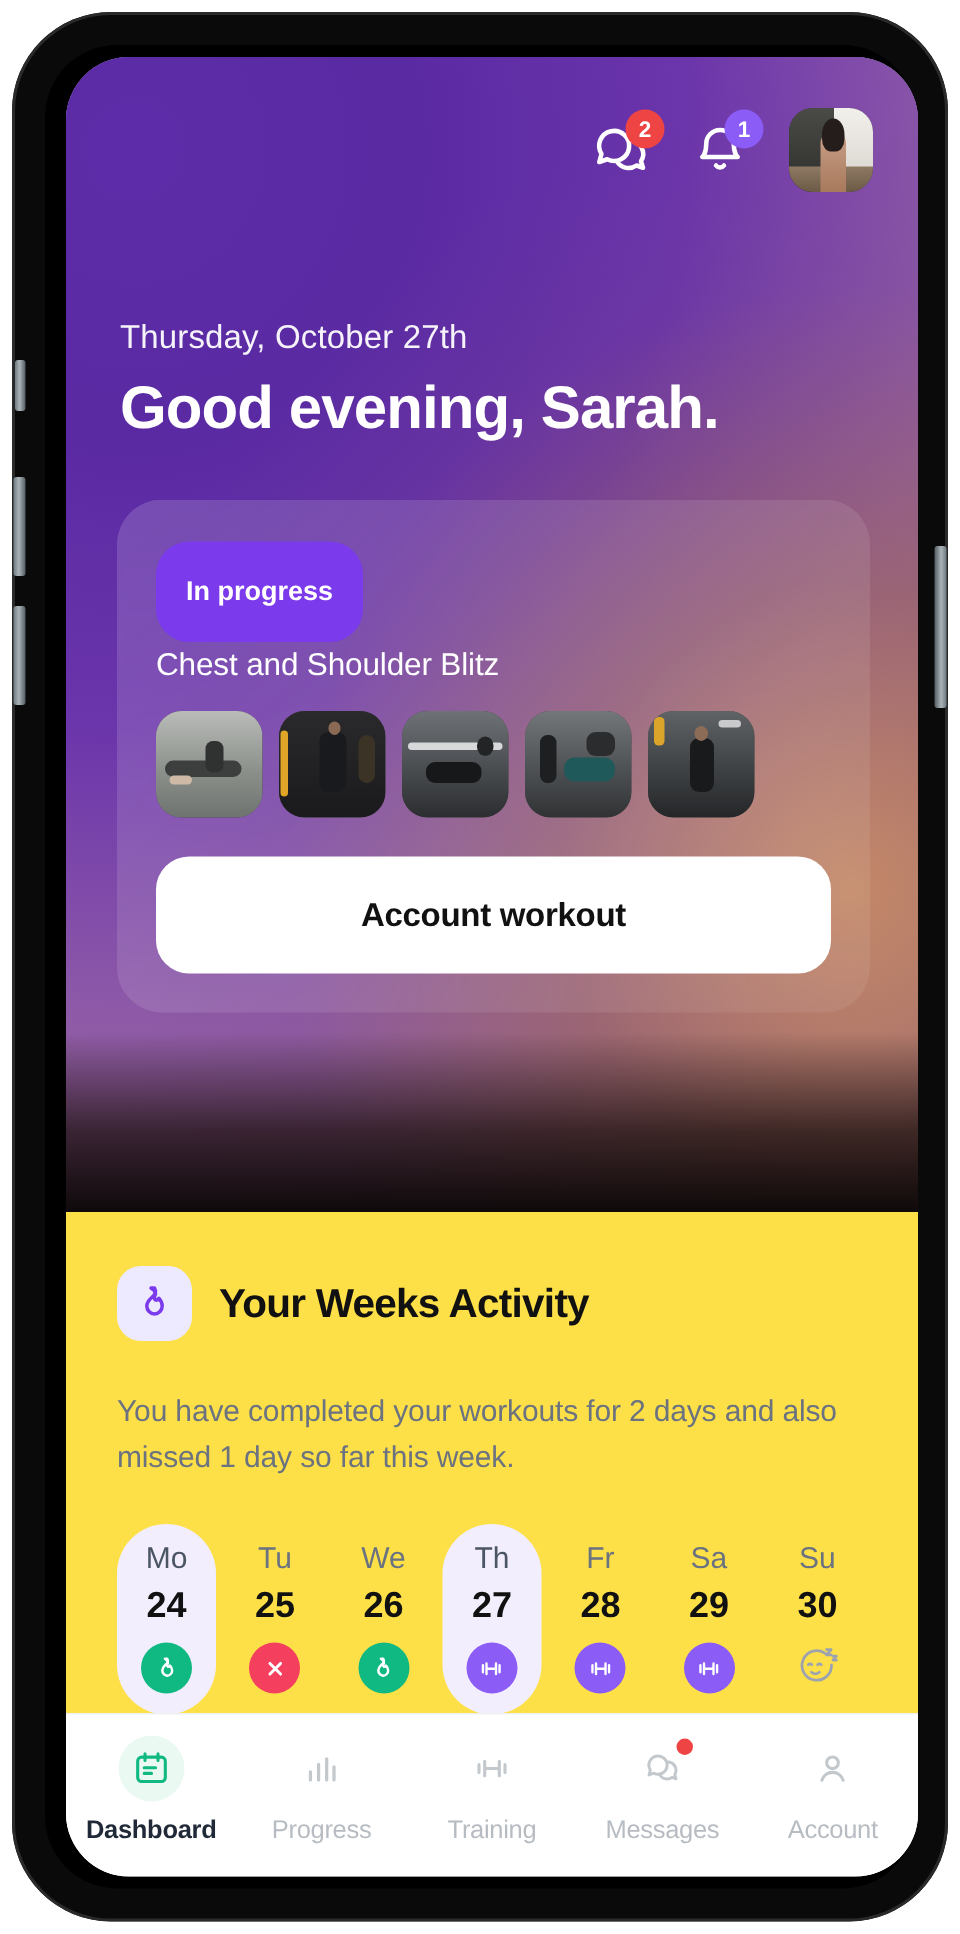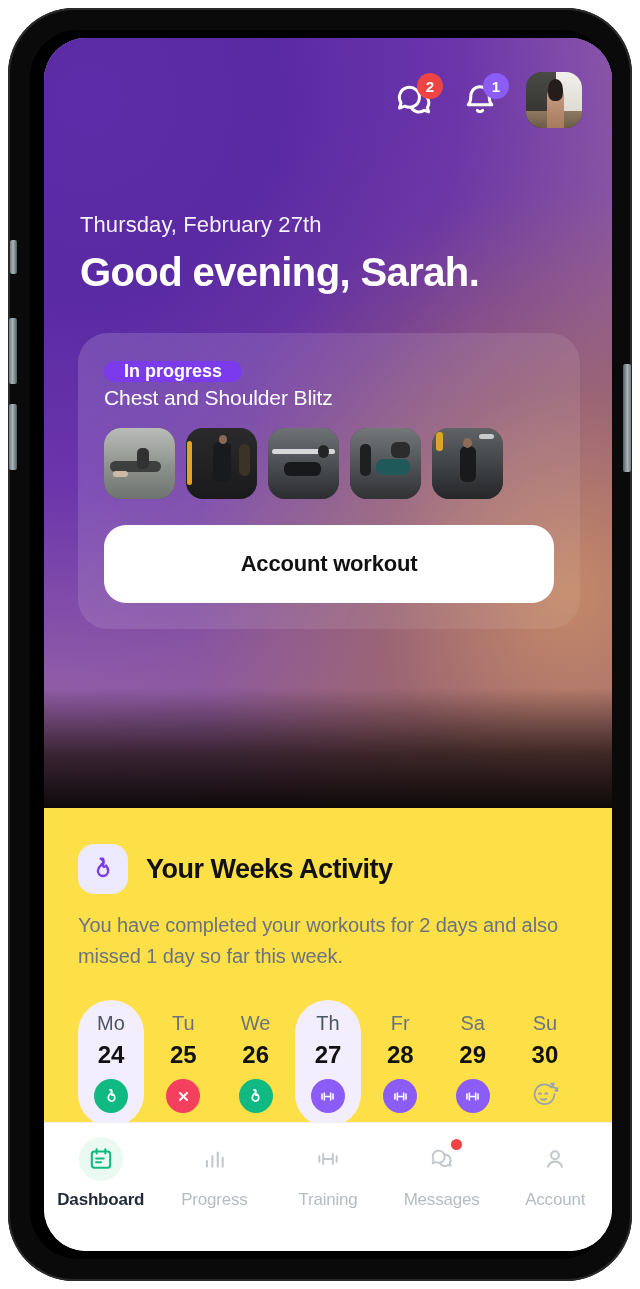--- a/index.html
+++ b/index.html
@@ -105,21 +105,21 @@
   
   .wcard {
     margin: 38px 32px 0 34px;
     border-radius: 30px;
     padding: 28px 26px 26px 26px;
     background: linear-gradient(135deg, rgba(255,255,255,0.16) 0%, rgba(255,255,255,0.11) 45%, rgba(255,255,255,0.07) 100%);
     backdrop-filter: blur(2px);
   }
   .chip {
     display:inline-block; background:#7c3aed; color:#fff;
-    font-size: 18px; font-weight: 700; padding: 0 20px; border-radius: 22px;
+    font-size: 18px; font-weight: 700; padding: 23px 20px; border-radius: 22px;
     cursor:pointer;
   }
   .dur { color:#fff; font-size: 42px; font-weight: 700; margin-top: 24px; letter-spacing:-0.8px; }
   .wname { color:#fff; font-size: 21px; margin-top: 4px; letter-spacing:-0.1px; }
 
   .thumbs { display:flex; gap: 11px; margin-top: 18px; }
   .thumb {
     width: 71px; height: 71px; border-radius: 17px; overflow:hidden;
     flex:none; position:relative; background:#4a4a4a; cursor:pointer;
   }
@@ -135,21 +135,21 @@
 
   
   .panel { background:#fde047; padding: 36px 34px 0 34px; }
   .sect-head { display:flex; align-items:center; gap: 18px; }
   .flame-box {
     width: 50px; height: 50px; border-radius: 16px; background:#ede9fe;
     display:flex; align-items:center; justify-content:center; flex:none;
   }
   .sect-title { font-size: 27px; font-weight: 700; color:#111; letter-spacing:-0.5px; }
   .sect-desc {
-    margin-top: 16px; color:#6b7280; font-size: 20px; line-height: 1.55;
+    margin-top: 32px; color:#6b7280; font-size: 20px; line-height: 1.55;
     letter-spacing:-0.1px; max-width: 480px;
   }
 
   
   .week { display:flex; justify-content:space-between; margin-top: 28px; }
   .day {
     width: 66px; padding: 12px 0 14px; border-radius: 34px;
     display:flex; flex-direction:column; align-items:center; gap:6px; cursor:pointer;
   }
   .day.active { background:#f2eefe; }
@@ -160,21 +160,21 @@
     width: 34px; height: 34px; border-radius: 50%;
     display:flex; align-items:center; justify-content:center; margin-top: 4px;
   }
   .dot.done { background:#10b981; }
   .dot.miss { background:#f43f5e; }
   .dot.plan { background:#8b5cf6; }
   .dot.rest { background:transparent; }
 
   
   .nav {
-    position:absolute; left:0; right:0; bottom:0; height: 129px;
+    position:absolute; left:0; right:0; bottom:0; height: 109px;
     background:#fff; border-top:1px solid #eef0f2;
     display:flex; align-items:flex-start; padding-top: 14px;
   }
   .nav-item {
     flex:1; display:flex; flex-direction:column; align-items:center; gap: 9px; cursor:pointer;
   }
   .nav-ic { position:relative; width:44px; height:44px; display:flex; align-items:center; justify-content:center; border-radius:50%; }
   .nav-item.active .nav-ic { background:#eafaf2; }
   .nav-lbl { font-size: 17px; color:#b7bcc2; letter-spacing:-0.2px; }
   .nav-item.active .nav-lbl { color:#1f2937; font-weight:700; }
@@ -216,21 +216,21 @@
             <i class="wallL"></i>
               <i class="sky"></i>
               <i class="floor"></i>
             <i class="body"></i>
               <i class="head"></i>
               <i class="hair"></i>
           </div>
         </div>
 
         <div class="greet">
-          <div class="date">Thursday, February 27th</div>
+          <div class="date">Thursday, October 27th</div>
           <div class="hello">Good evening, Sarah.</div>
         </div>
 
         <div class="wcard">
           <span class="chip">In progress</span>
           <div class="wname">Chest and Shoulder Blitz</div>
 
           <div class="thumbs">
             <div class="thumb">
               <i class="t-bg" style="background:linear-gradient(180deg,#b9bcb8,#8d918c 55%,#6f736f)"></i>

